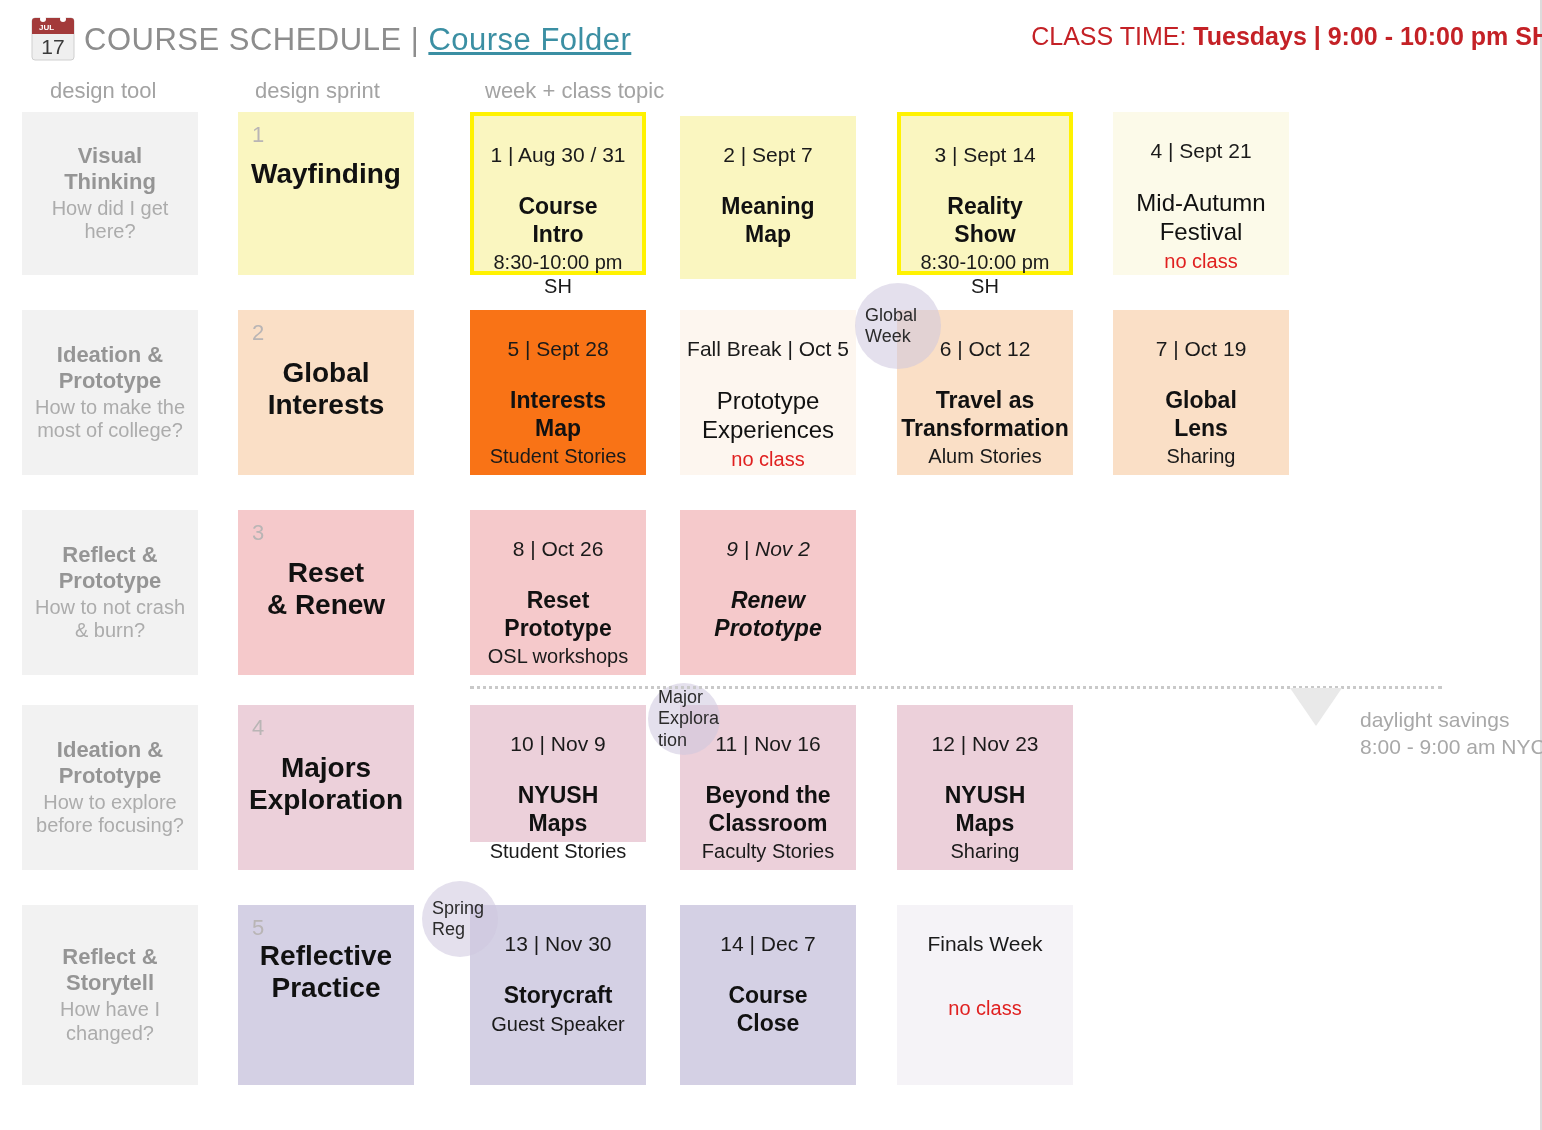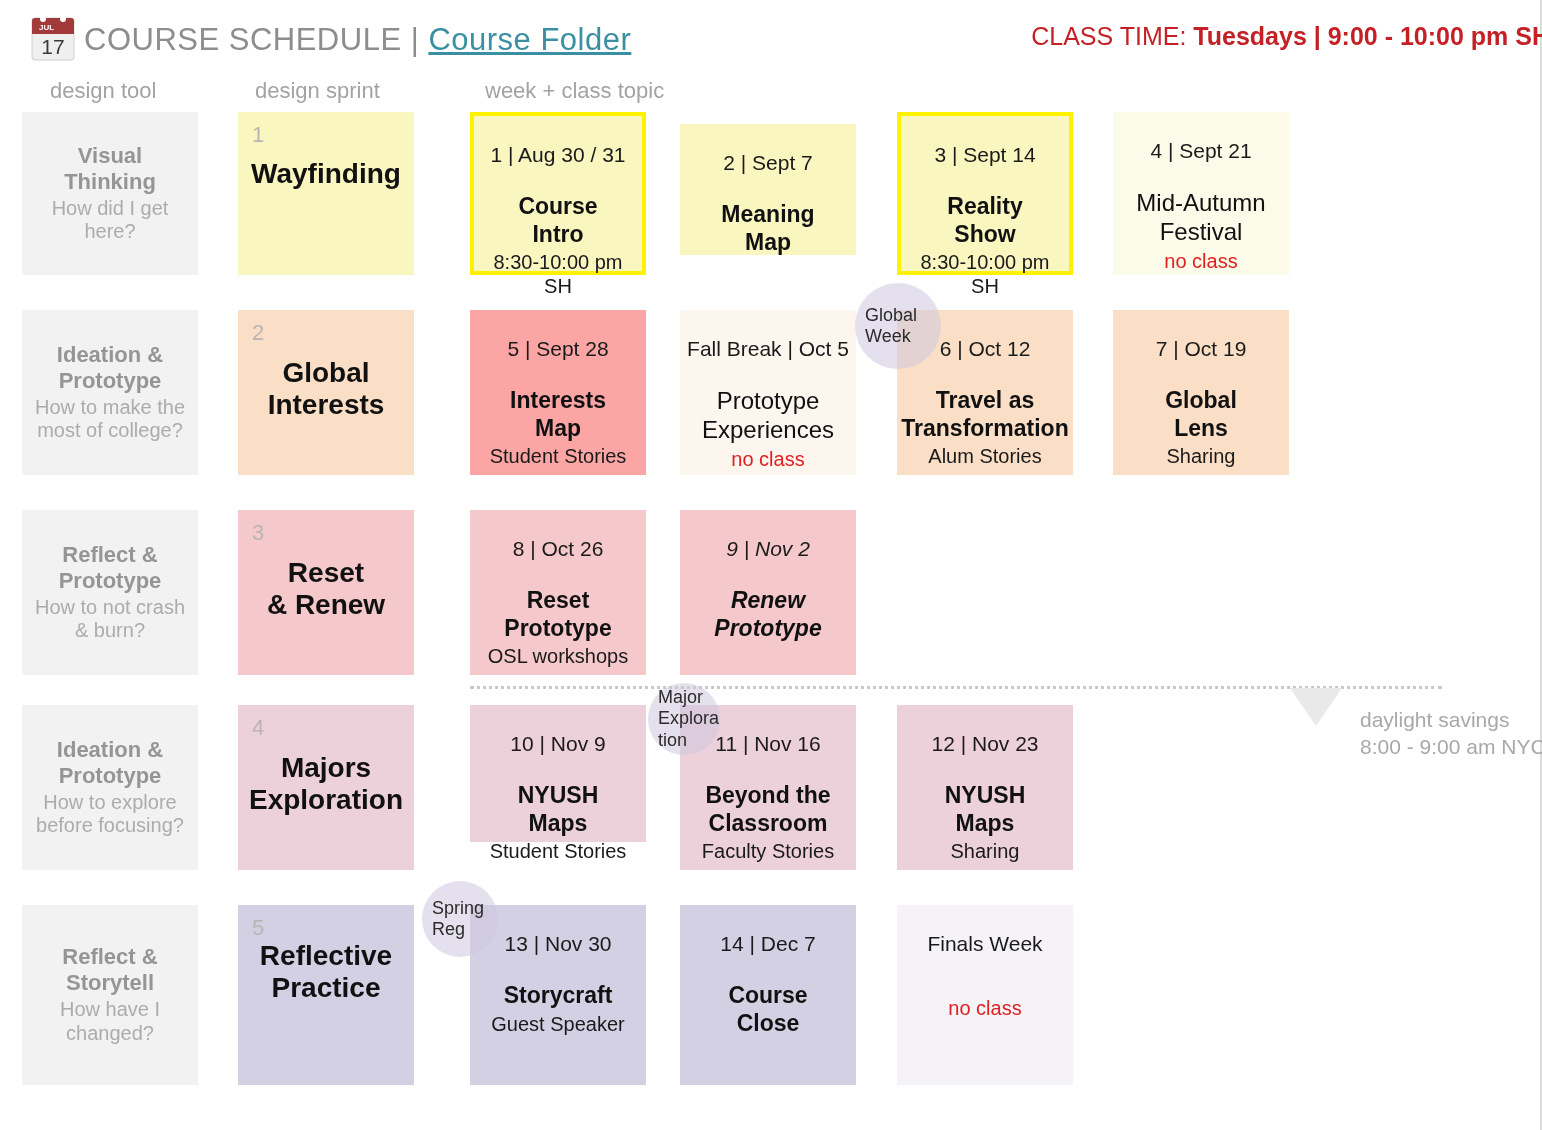--- a/index.html
+++ b/index.html
@@ -325,21 +325,21 @@
 
   <div id="week-cards">
       <div class="cell week hl" style="position: absolute; left: 470px; top: 112px; height: 163px; background: rgb(250, 246, 192);">
         <div class="wdate">1 | Aug 30 / 31</div>
         <div class="wtopic">
           <div>Course</div>
           <div>Intro</div>
         </div>
         <div class="wsub">8:30-10:00 pm SH</div>
       </div>
-      <div class="cell week" style="position: absolute; left: 680px; top: 124px; height: 131px; background: rgb(250, 246, 192);">
+      <div class="cell week" style="position: absolute; left: 680px; top: 116px; height: 163px; background: rgb(250, 246, 192);">
         <div class="wdate">2 | Sept 7</div>
         <div class="wtopic">
           <div>Meaning</div>
           <div>Map</div>
         </div>
       </div>
       <div class="cell week hl" style="position: absolute; left: 897px; top: 112px; height: 163px; background: rgb(250, 246, 192);">
         <div class="wdate">3 | Sept 14</div>
         <div class="wtopic">
           <div>Reality</div>
@@ -348,21 +348,21 @@
         <div class="wsub">8:30-10:00 pm SH</div>
       </div>
       <div class="cell week" style="position: absolute; left: 1113px; top: 112px; height: 163px; background: rgb(252, 250, 233);">
         <div class="wdate">4 | Sept 21</div>
         <div class="wtopic light">
           <div>Mid-Autumn</div>
           <div>Festival</div>
         </div>
         <div class="wsub noclass">no class</div>
       </div>
-      <div class="cell week" style="position: absolute; left: 470px; top: 310px; height: 165px; background: #fca5a5;">
+      <div class="cell week" style="position: absolute; left: 470px; top: 310px; height: 165px; background: #f97316;">
         <div class="wdate">5 | Sept 28</div>
         <div class="wtopic">
           <div>Interests</div>
           <div>Map</div>
         </div>
         <div class="wsub">Student Stories</div>
       </div>
       <div class="cell week" style="position: absolute; left: 680px; top: 310px; height: 165px; background: rgb(253, 246, 239);">
         <div class="wdate">Fall Break  | Oct 5</div>
         <div class="wtopic light">

